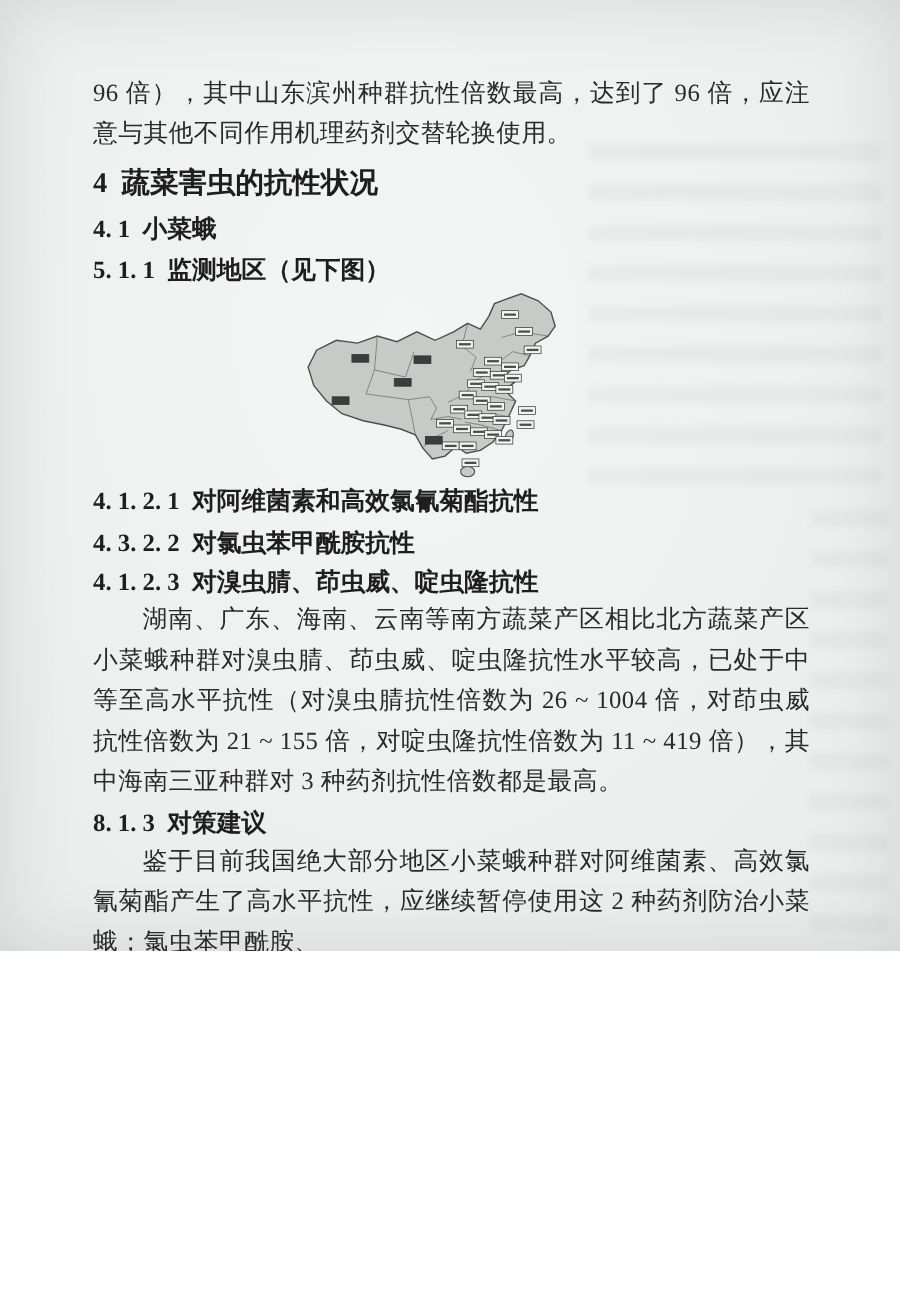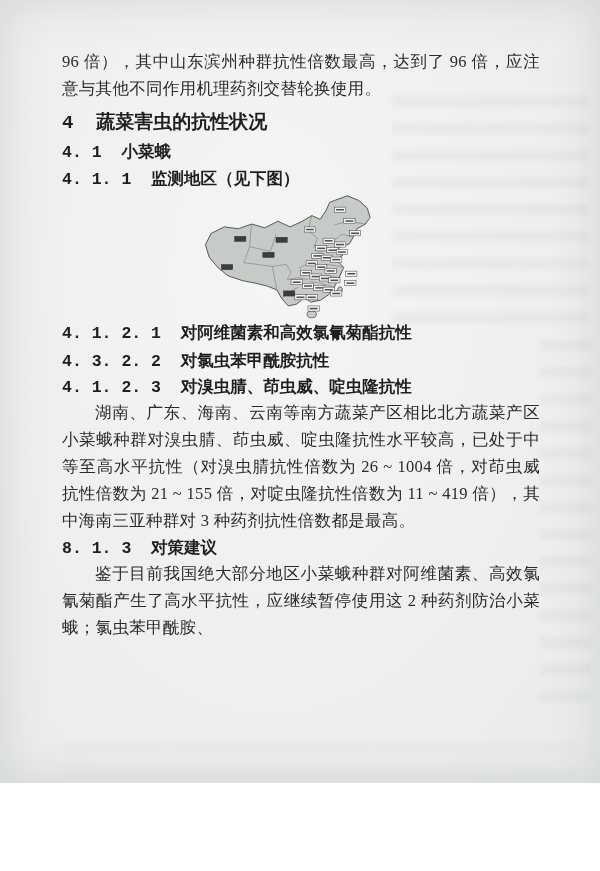--- a/index.html
+++ b/index.html
@@ -1,36 +1,36 @@
 <!DOCTYPE html>
 <html lang="zh"><head>
 <meta charset="utf-8">
 <style>
   html,body{margin:0;padding:0;}
   .page{
     position:relative;
-    width:600px;height:783px;
+    width:600px;height:634px;
     background:
       radial-gradient(ellipse at 45% 35%, #f4f6f5 0%, #eef0ef 55%, #e8ebea 100%);
     box-shadow: inset 0 0 46px rgba(120,126,126,.22);
     overflow:hidden;
     color:#262626;
     font-family:"Liberation Serif","DejaVu Serif",serif;
   }
   .content{
     position:absolute; left:62px; top:48px; width:478px;
   }
   p.body{
     margin:0; font-size:16.5px; line-height:27px;
     text-align:justify; letter-spacing:.3px;
     color:#2a2a2a;
   }
   p.indent{ text-indent:2em; }
   .hd{
-    font-family:Liberation Mono, monospace;
+    font-family:Liberation Serif, serif;
     font-weight:bold; color:#1e1e1e;
     white-space:pre-wrap; margin:0; line-height:22px; font-size:16.5px;
   }
   .hd-lv1{ font-size:19px; line-height:26px; margin-top:8px; }
   .hd-lv2{ margin-top:6px; }
   .hd-lv3{ margin-top:5px; }
   .mt7{ margin-top:7px; } .mt6{ margin-top:6px; } .mt4{ margin-top:4px; } .mt2{ margin-top:2px; }
   .map-figure{ margin:2px 0 0 128px; width:236px; height:128px; }
   .map-figure svg{ display:block; }
   .mainland{ fill:#c7cbc8; stroke:#4c4f4e; stroke-width:1; }
@@ -64,21 +64,21 @@
   <div class="bleed bleed-c"></div>
 
   <div class="content">
 
     <p class="body">96 倍），其中山东滨州种群抗性倍数最高，达到了 96 倍，应注意与其他不同作用机理药剂交替轮换使用。</p>
 
     <p class="hd hd-lv1">4  蔬菜害虫的抗性状况</p>
 
     <p class="hd hd-lv2">4. 1  小菜蛾</p>
 
-    <p class="hd hd-lv3">4. 1. 1  监测地区（见下图）</p>
+    <p class="hd hd-lv3">5. 1. 1  监测地区（见下图）</p>
 
     <div class="map-figure">
       <svg viewBox="0 0 236 136" width="236" height="128">
         <path class="mainland" d="M146 8 L160 3 L172 8 L181 16 L184 26 L179 33 L170 38 L166 47 L162 54
           L153 57 L147 62 L155 66 L148 71 L156 79 L151 90 L146 100 L140 108
           L131 114 L121 116 L114 111 L106 118 L97 120 L90 112 L85 103
           L75 99 L63 96 L48 93 L33 88 L22 79 L13 68 L9 55 L15 43 L29 36
           L44 38 L58 33 L72 37 L86 30 L99 36 L112 30 L122 24 L131 28 L137 19 L141 10 Z"></path>
         <ellipse class="island" cx="122" cy="129" rx="5" ry="3.6"></ellipse>
         <ellipse class="island" cx="151.5" cy="104" rx="2.6" ry="4.6" transform="rotate(18 151.5 104)"></ellipse>

